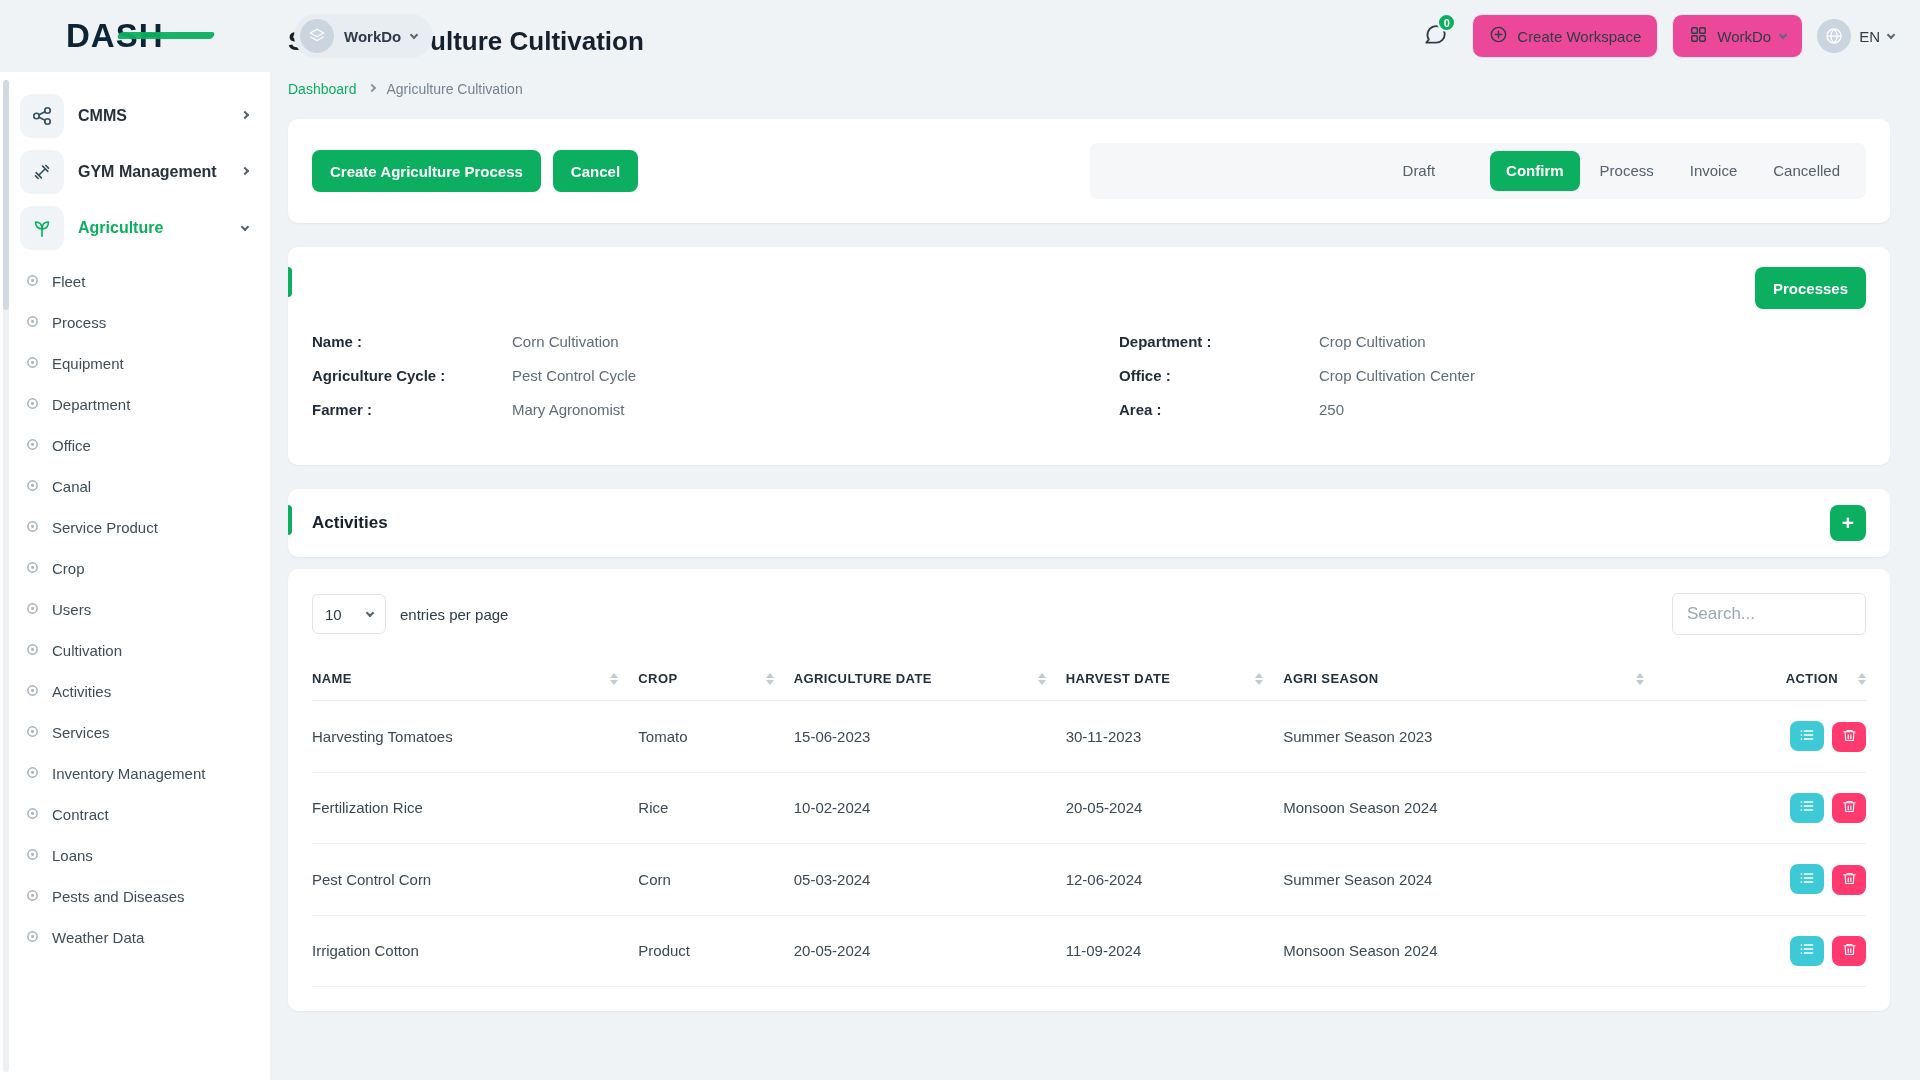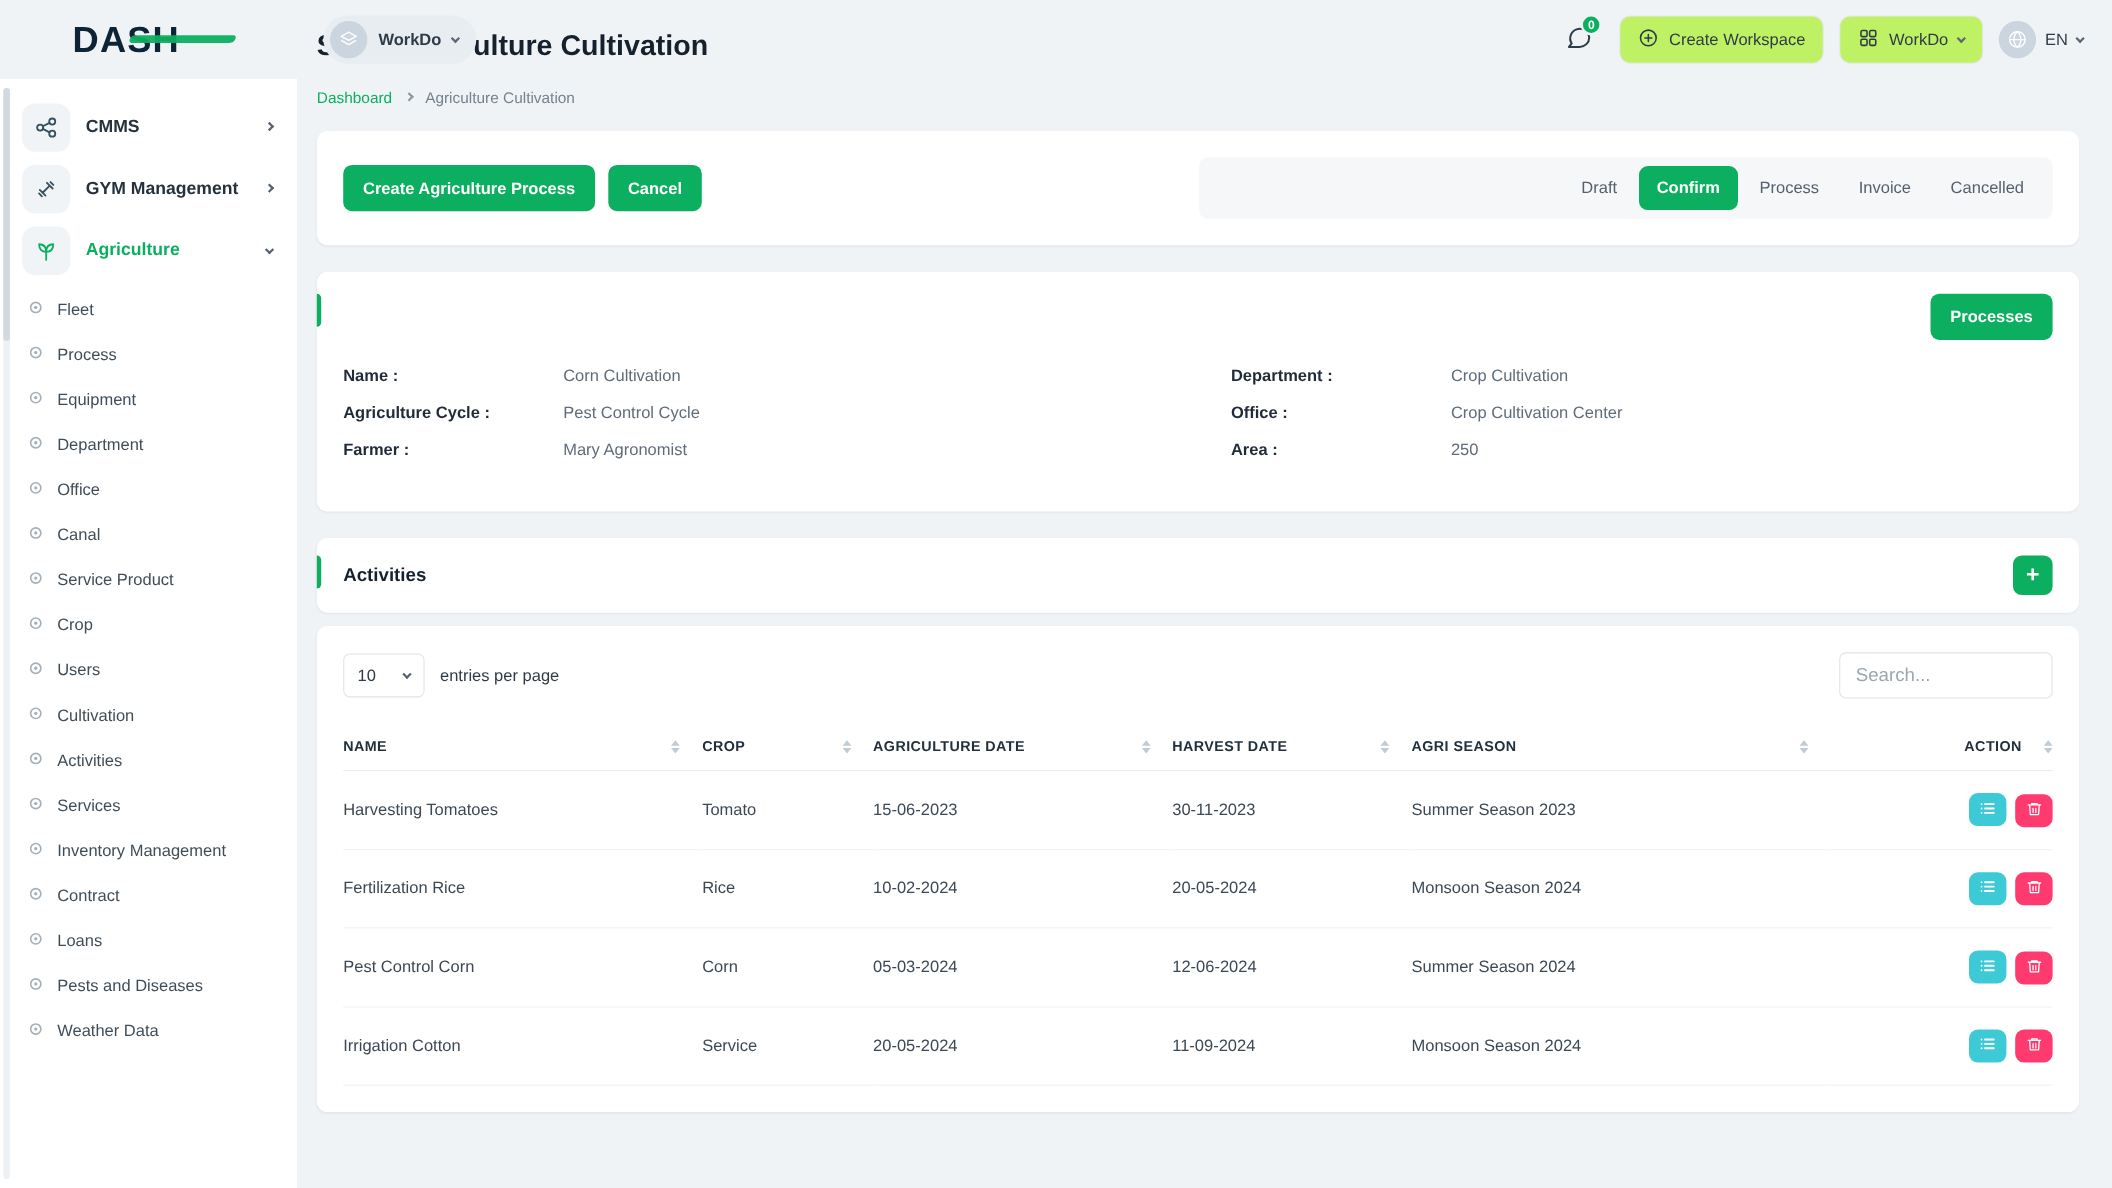--- a/index.html
+++ b/index.html
@@ -20,21 +20,21 @@
   
   header { position:fixed; top:0; left:0; right:0; height:72px; display:flex; align-items:center; z-index:10; }
   .logo { margin-left:66px; width:150px; position:relative; font-size:33px; font-weight:800; letter-spacing:1px; color:#0d2436; }
   .logo-bar { position:absolute; left:52px; top:15px; width:96px; height:7px; background:var(--primary,#0caf60); border-radius:4px; transform:skewX(-25deg); opacity:.95; }
   .ws-pill { margin-left:78px; display:flex; align-items:center; gap:10px; background:#e8edf2; border-radius:999px; padding:5px 16px 5px 6px; color:#2f3b47; font-size:15px; font-weight:600; }
   .ws-avatar { width:34px; height:34px; border-radius:50%; background:#cbd5df; display:grid; place-items:center; }
   .spacer { flex:1; }
   .hdr-right { display:flex; align-items:center; gap:14px; margin-right:26px; }
   .icon-btn { position:relative; width:46px; height:46px; display:grid; place-items:center; }
   .badge { position:absolute; top:0; right:2px; min-width:19px; height:19px; background:var(--primary,#0caf60); color:#fff; font-size:11px; font-weight:700; border-radius:999px; display:grid; place-items:center; border:2px solid #f0f3f6; }
-  .pill { height:44px; display:flex; align-items:center; gap:9px; background:#bef264; border:1px solid #e3e9ef; border-radius:10px; padding:0 16px; font-size:15px; font-weight:500; color:#2f3b47; }
+  .pill { height:44px; display:flex; align-items:center; gap:9px; background:#ec4899; border:1px solid #e3e9ef; border-radius:10px; padding:0 16px; font-size:15px; font-weight:500; color:#2f3b47; }
   .lang { display:flex; align-items:center; gap:8px; font-size:15px; font-weight:400; color:#2f3b47; }
   .lang-globe { width:34px; height:34px; border-radius:50%; background:#cbd5df; display:grid; place-items:center; }
   .pill .chev, .lang .chev, .ws-pill .chev { color:#5b6875; }
 
   
   aside { position:fixed; top:72px; left:0; bottom:0; width:270px; background:#fff; padding:16px 0 0 0; z-index:5; }
   .scroll-track { position:absolute; left:3px; top:8px; bottom:8px; width:6px; border-radius:3px; background:#eef1f4; }
   .scroll-thumb { width:6px; height:230px; border-radius:3px; background:#d2d9e0; }
   .side-item { display:flex; align-items:center; gap:14px; padding:6px 22px 6px 20px; font-size:16px; font-weight:700; color:#25313c; }
   .side-item .chev { margin-left:auto; color:#55626e; }
@@ -52,21 +52,21 @@
   .breadcrumb a { color:var(--primary,#0caf60); text-decoration:none; }
   .breadcrumb .chev { color:#8b98a4; }
 
   .card { background:#fff; border-radius:10px; box-shadow:0 1px 2px rgba(16,24,40,.05); }
 
   .toolbar-card { margin-top:22px; padding:24px; display:flex; align-items:center; justify-content:space-between; }
   .btn-group { display:flex; gap:12px; }
   .btn { border:none; background:var(--primary,#0caf60); color:#fff; font-family:inherit; font-size:15px; font-weight:600; height:42px; padding:0 18px; border-radius:8px; }
   .status-tabs { background:#f5f7f9; border-radius:8px; height:56px; width:776px; display:flex; align-items:center; justify-content:flex-end; padding:0 10px; gap:4px; }
   .status-tab { height:40px; line-height:40px; padding:0 16px; border-radius:8px; font-size:15px; color:#55616d; }
-  .status-tab.active { background:var(--primary,#0caf60); color:#fff; font-weight:600; }
+  .status-tab.active { background:var(--primary,#0caf60); color:#fff; font-weight:600;margin-left:35px; }
 
   .details-card { margin-top:24px; padding:20px 24px 30px; position:relative; }
   .accent { position:absolute; left:0; top:20px; width:4px; height:30px; background:var(--primary,#0caf60); border-radius:0 4px 4px 0; }
   .details-head { display:flex; justify-content:flex-end; }
   .fields { margin-top:24px; display:grid; grid-template-columns:1fr 1fr; column-gap:60px; }
   .field-row { display:flex; margin-bottom:17px; font-size:15px; }
   .field-label { width:200px; flex:none; font-weight:700; color:#1f2b38; }
   .field-value { color:#5f6c79; }
 
   .activities-head-card { margin-top:24px; padding:16px 24px; position:relative; display:flex; align-items:center; justify-content:space-between; }
@@ -477,21 +477,21 @@
                     <path d="M2.4 4h.01M2.4 8h.01M2.4 12h.01"></path>
                   </svg></span>
               </button><button class="act-btn danger" data-interactable="true">
                 <span data-interactable="false"><svg width="15" height="15" viewBox="0 0 24 24" fill="none" stroke="#fff" stroke-width="1.9" stroke-linecap="round" stroke-linejoin="round">
                     <path d="M3 6h18M8 6V4h8v2M19 6l-1 14H6L5 6M10 11v6M14 11v6"></path>
                   </svg></span>
               </button></td>
           </tr>
           <tr data-interactable="false">
             <td data-interactable="false">Irrigation Cotton</td>
-            <td data-interactable="false">Service</td>
+            <td data-interactable="false">Product</td>
             <td data-interactable="false">20-05-2024</td>
             <td data-interactable="false">11-09-2024</td>
             <td data-interactable="false">Monsoon Season 2024</td>
             <td class="action" data-interactable="false"><button class="act-btn info" data-interactable="true">
                 <span data-interactable="false"><svg width="16" height="16" viewBox="0 0 16 16" fill="none" stroke="#fff" stroke-width="1.7" stroke-linecap="round">
                     <path d="M5.5 4h8M5.5 8h8M5.5 12h8"></path>
                     <path d="M2.4 4h.01M2.4 8h.01M2.4 12h.01"></path>
                   </svg></span>
               </button><button class="act-btn danger" data-interactable="true">
                 <span data-interactable="false"><svg width="15" height="15" viewBox="0 0 24 24" fill="none" stroke="#fff" stroke-width="1.9" stroke-linecap="round" stroke-linejoin="round">

